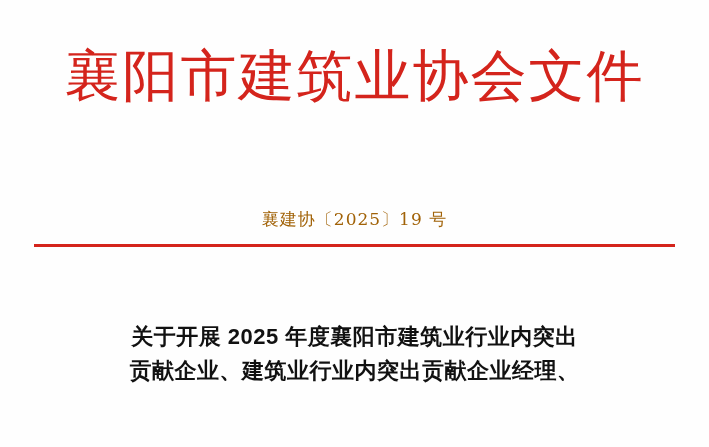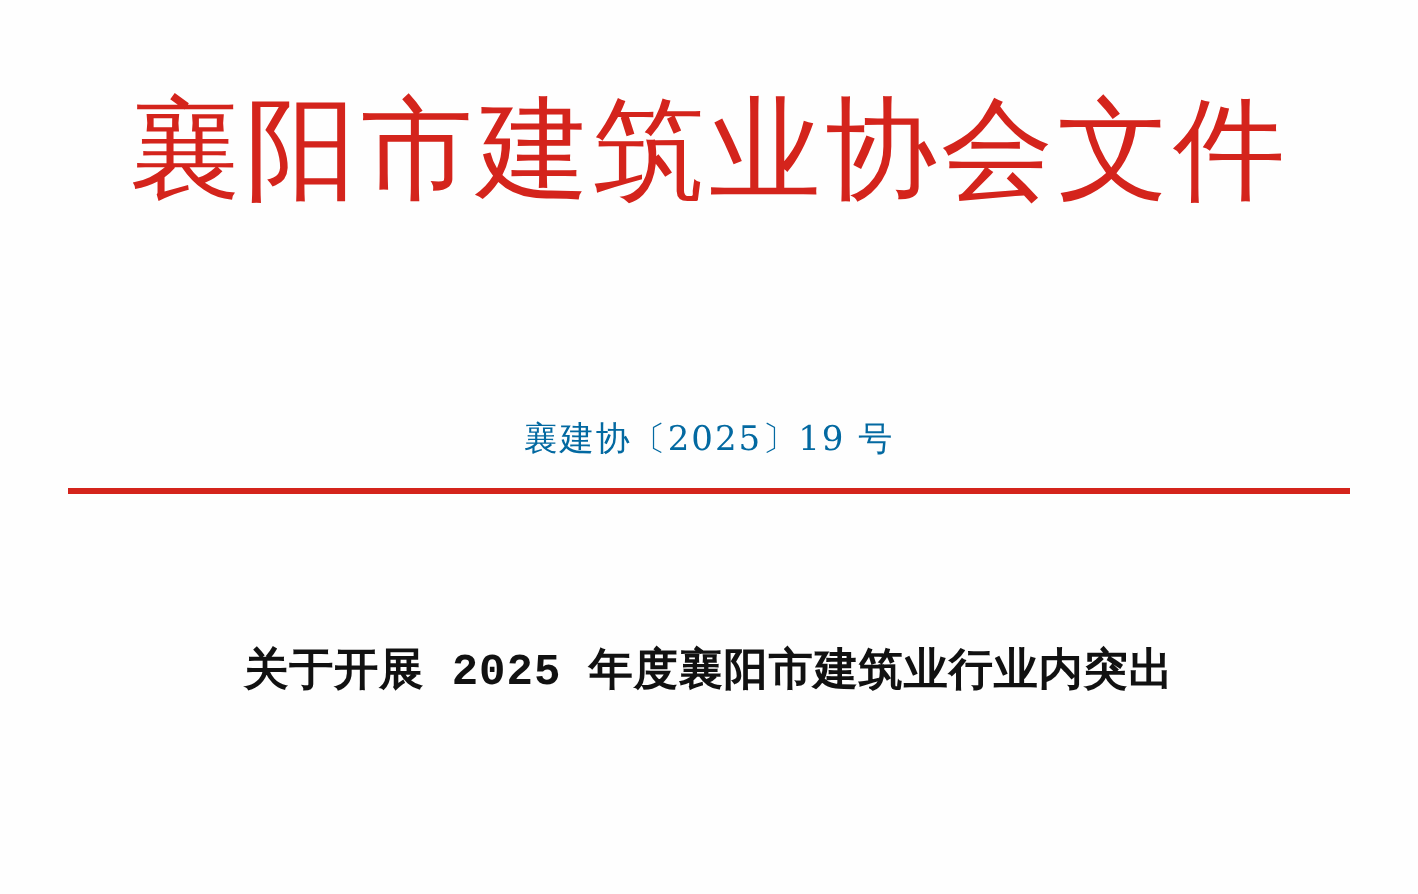--- a/index.html
+++ b/index.html
@@ -33,41 +33,41 @@
     letter-spacing: 2px;
     line-height: 1.15;
     white-space: nowrap;
   }
   .doc-number {
     position: absolute;
     top: 208px;
     left: 0;
     width: 709px;
     text-align: center;
-    color: #0369a1;
+    color: #a16207;
     font-family: "DejaVu Serif", "Liberation Serif", serif;
     font-size: 17px;
     letter-spacing: 1px;
   }
   .red-rule {
     position: absolute;
     top: 244px;
     left: 34px;
     width: 641px;
     height: 3px;
     background: #d4241c;
   }
   .subject {
     position: absolute;
     top: 320px;
     left: 62px;
     width: 585px;
     text-align: center;
     color: #111111;
-    font-family: Liberation Mono, monospace;
+    font-family: Liberation Sans, sans-serif;
     font-size: 22px;
     font-weight: bold;
     line-height: 1.55;
     letter-spacing: 0.5px;
   }
   .subject .line {
     display: block;
     white-space: nowrap;
   }
 </style>
@@ -77,15 +77,16 @@
 <div class="page">
 
   <div class="doc-title">襄阳市建筑业协会文件</div>
 
   <div class="doc-number">襄建协〔2025〕19 号</div>
 
   <div class="red-rule"></div>
 
   <div class="subject">
     <span class="line">关于开展 2025 年度襄阳市建筑业行业内突出</span>
+    <span class="line">贡献企业、建筑业行业内突出贡献企业经理、</span>
   </div>
 
 </div>
 
 </body></html>

